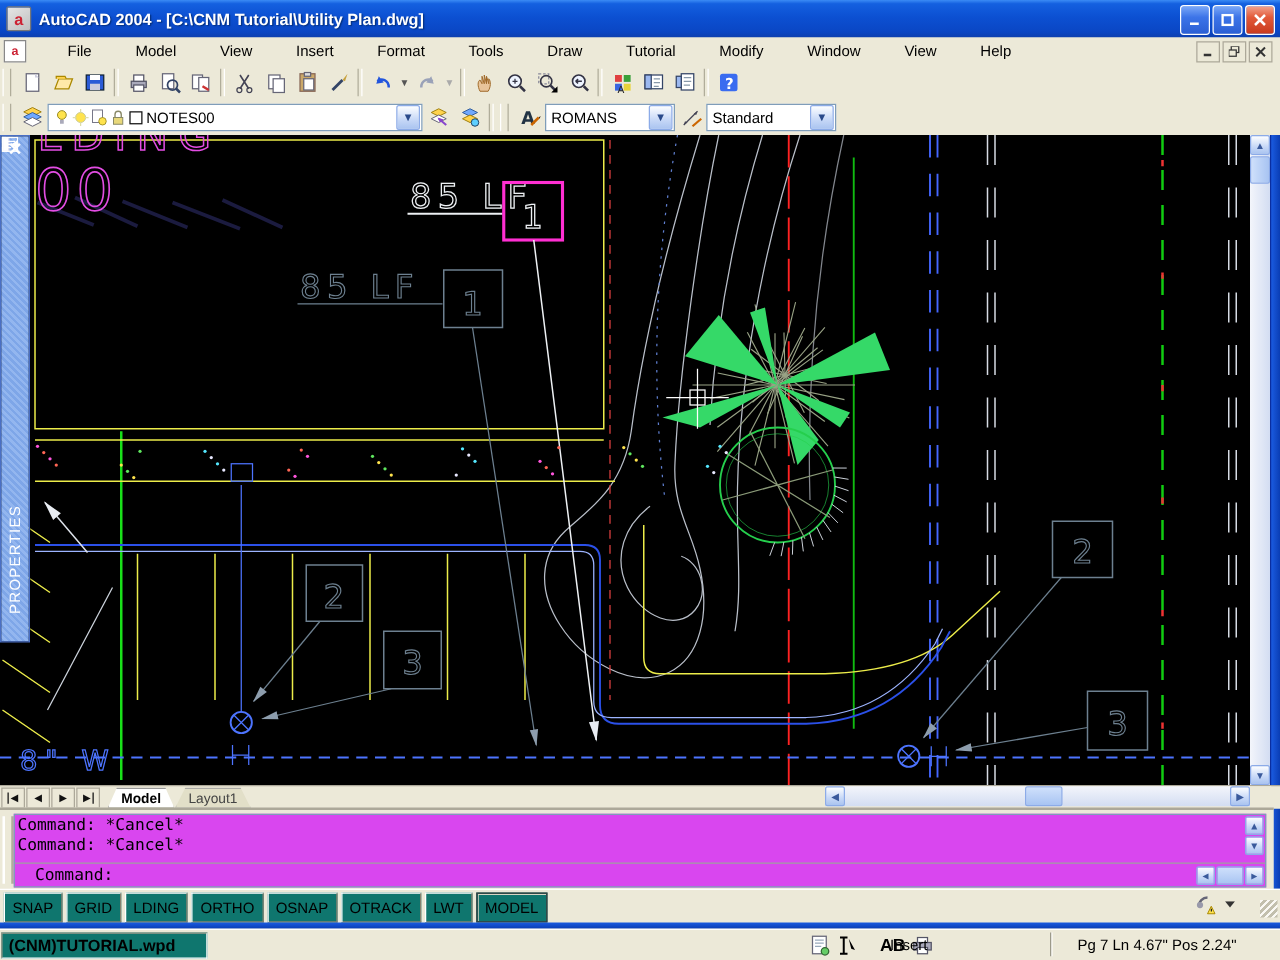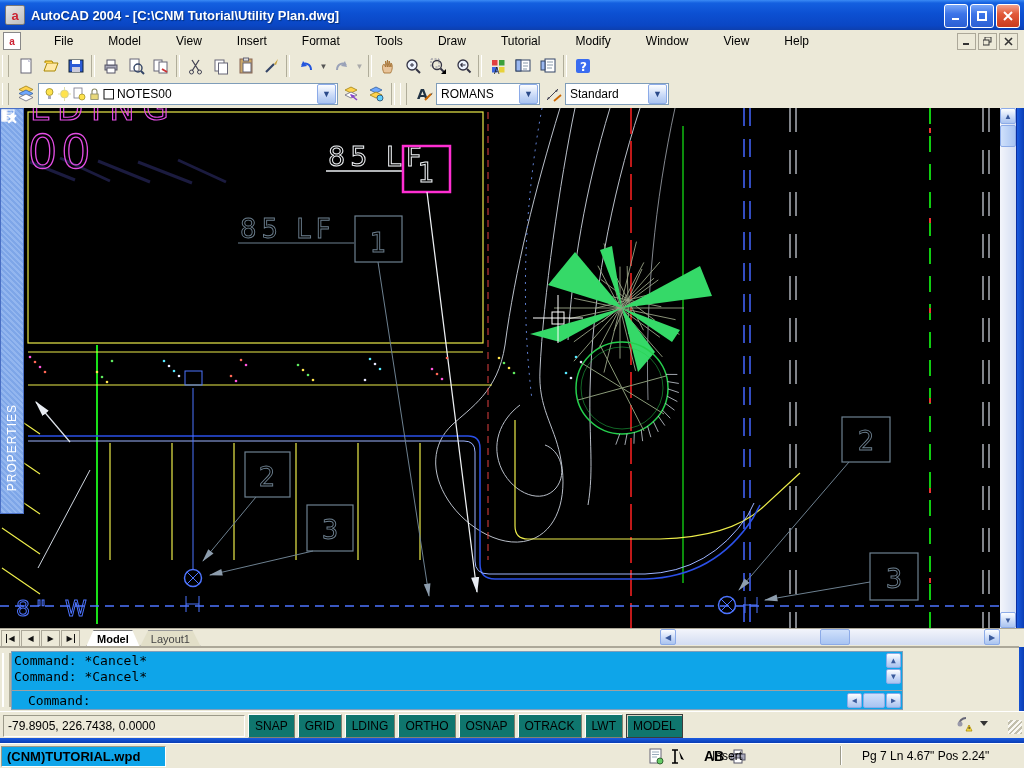--- a/index.html
+++ b/index.html
@@ -78,21 +78,21 @@
   .hscroll{position:absolute;left:660px;top:629px;width:340px;height:16px;
     background:linear-gradient(180deg,#f3f5fb,#d3ddf2);}
   .hthumb{position:absolute;left:160px;top:0;width:30px;height:16px;border:1px solid #8cabe8;border-radius:2px;
     box-sizing:border-box;background:linear-gradient(180deg,#cfe0fb,#a8c4f2);}
   .corner{position:absolute;left:1000px;top:629px;width:17px;height:17px;background:#ece9d8;}
   
   .cmdwin{position:absolute;left:0;top:646px;width:1019px;height:65px;background:#ece9d8;
     border-top:2px solid #aca899;}
   .cmdgrip{position:absolute;left:2px;top:5px;width:5px;height:54px;
     border-left:2px solid #fff;border-right:2px solid #b0ad9a;}
-  .cmdbox{position:absolute;left:11px;top:3px;width:892px;height:59px;background:#0ea5e9;
+  .cmdbox{position:absolute;left:11px;top:3px;width:1002px;height:59px;background:#d946ef;
     border:1px solid #7f9db9;box-sizing:border-box;font-family:"DejaVu Sans Mono",monospace;
     font-size:13px;color:#000;}
   .cmdhist{position:absolute;left:2px;top:1px;right:18px;height:32px;line-height:16px;white-space:pre;}
   .cmdsep{position:absolute;left:0;right:0;top:38px;border-top:1px solid #a0a0a0;}
   .cmdprompt{position:absolute;left:16px;top:41px;line-height:16px;}
   .cmdvbtns{position:absolute;right:1px;top:1px;display:flex;flex-direction:column;gap:1px;}
   .cmdvbtns .sbtn,.cmdhbtns .sbtn{position:static;width:15px;height:15px;}
   .cmdhbtns{position:absolute;right:1px;bottom:1px;display:flex;gap:1px;}
   .cmdhthumb{width:22px;height:15px;border:1px solid #8cabe8;border-radius:2px;box-sizing:border-box;
     background:linear-gradient(180deg,#cfe0fb,#a8c4f2);}
@@ -107,21 +107,21 @@
   .commctr{position:absolute;right:36px;top:3px;display:flex;align-items:center;gap:6px;}
   .stgrip{position:absolute;right:2px;top:8px;width:14px;height:14px;
     background:repeating-linear-gradient(135deg,#fff 0 2px,#b0ad9a 2px 4px);opacity:.7;}
   .acadborder{position:absolute;left:0;top:738px;width:1024px;height:5px;
     background:linear-gradient(180deg,#1a5be0,#0a3db4);}
   .sideborder{position:absolute;right:0;top:108px;width:7px;height:630px;
     background:linear-gradient(90deg,#1a5be0,#0a3db4);}
   
   .wpbar{position:absolute;left:0;top:743px;width:1024px;height:25px;background:#ece9d8;
     border-top:1px solid #fff;font-size:12px;color:#000;}
-  .wpdoc{position:absolute;left:1px;top:2px;width:158px;height:19px;background:#0ea5e9;
+  .wpdoc{position:absolute;left:1px;top:2px;width:158px;height:19px;background:#0f766e;
     border:1px solid;border-color:#9c9a8a #fff #fff #9c9a8a;display:flex;align-items:center;
     padding-left:5px;font-weight:bold;font-size:13px;}
   .wpicons{position:absolute;left:648px;top:2px;display:flex;align-items:center;gap:5px;height:20px;}
   .wpab{font-weight:bold;font-size:14px;}
   .wpinsert{position:absolute;left:712px;top:5px;}
   .wpdiv{position:absolute;left:840px;top:2px;height:19px;border-left:1px solid #9c9a8a;border-right:1px solid #fff;}
   .wppos{position:absolute;left:862px;top:5px;white-space:nowrap;}
 </style>
 </head>
 <body>
@@ -709,21 +709,20 @@
       <div class="cmdprompt">Command:</div>
       <div class="cmdhbtns">
         <div class="sbtn">◀</div>
         <div class="cmdhthumb"></div>
         <div class="sbtn">▶</div>
       </div>
     </div>
   </div>
 
   <div class="statusbar">
-    <div class="coords">-79.8905, 226.7438, 0.0000</div>
     <div id="status-toggles" style="display:flex;align-items:center;">
         <div class="stgl">SNAP</div>
         <div class="stgl">GRID</div>
         <div class="stgl">LDING</div>
         <div class="stgl">ORTHO</div>
         <div class="stgl">OSNAP</div>
         <div class="stgl">OTRACK</div>
         <div class="stgl">LWT</div>
         <div class="stgl active">MODEL</div>
       </div>

